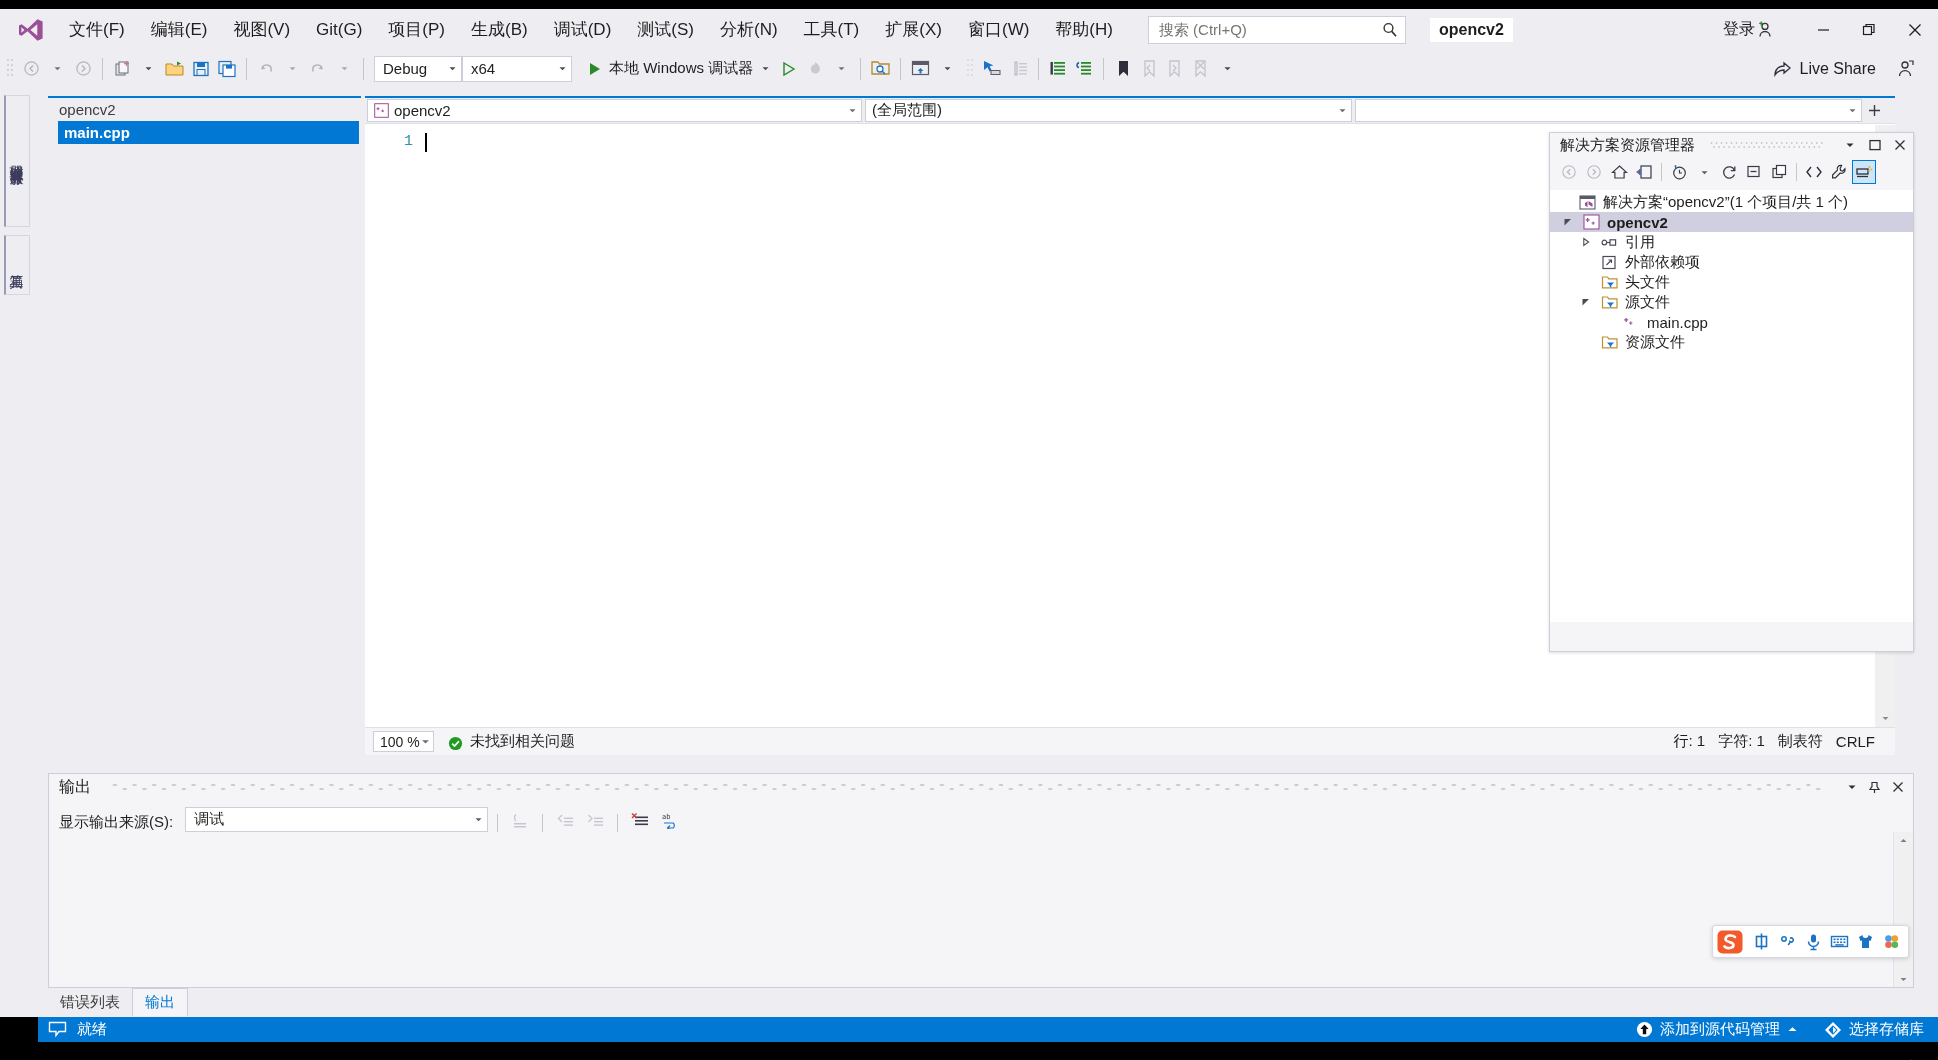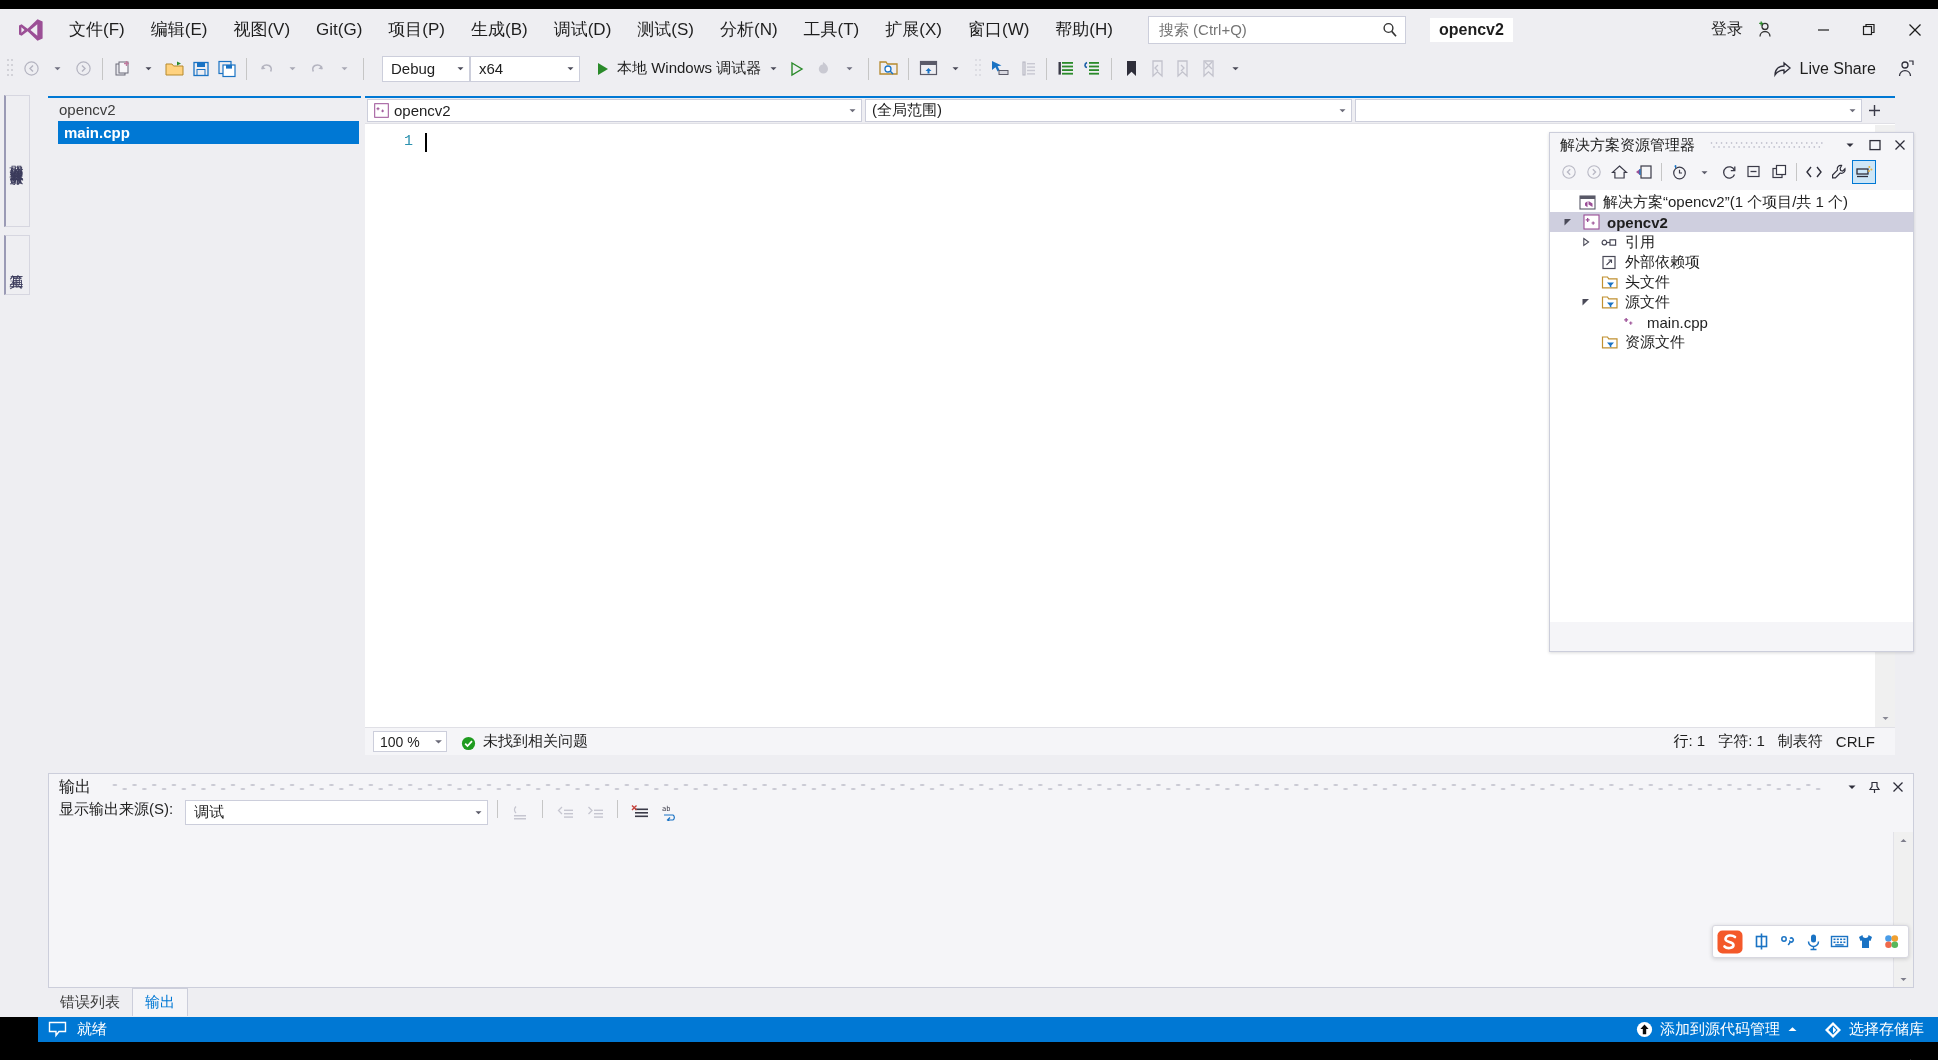--- a/index.html
+++ b/index.html
@@ -49,21 +49,21 @@
 
   .proj-chip {
     margin-left:24px; background:#fff; padding:3px 9px;
     font-size:16px; font-weight:bold; color:#1e1e1e;
   }
 
   .title-right {
     margin-left:auto; display:flex; align-items:center; height:41px;
   }
   .signin {
-    display:flex; align-items:center; gap:12px; font-size:16px; color:#1e1e1e;
+    display:flex; align-items:center; gap:0; font-size:16px; color:#1e1e1e;
     padding:4px 10px; margin-right:16px;
   }
   .winbtn {
     width:46px; height:41px; display:flex; align-items:center; justify-content:center;
   }
 
   
   .toolbar {
     position:absolute; left:0; top:50px; width:1938px; height:37px;
     background:#eeeef2; display:flex; align-items:center;
@@ -72,21 +72,21 @@
   .tbtn { height:28px; min-width:26px; display:flex; align-items:center; justify-content:center; padding:0 3px; }
   .tsep { width:1px; height:22px; background:#c6c6c6; margin:0 6px; }
   .caret-sm { width:9px; height:9px; margin-left:1px; }
 
   .combo {
     height:26px; border:1px solid #cccedb; background:#fff;
     display:flex; align-items:center; padding:0 4px 0 8px;
     font-size:15px; color:#1e1e1e;
   }
   .combo .lbl { flex:1; white-space:nowrap; }
-  .combo-debug { width:88px; margin-left:12px; }
+  .combo-debug { width:88px; margin-left:4px; }
   .combo-plat { width:110px; }
 
   .run-btn {
     display:flex; align-items:center; gap:7px; height:28px; padding:0 6px;
     font-size:15px; color:#1e1e1e; margin-left:10px; white-space:nowrap;
   }
 
   .liveshare {
     margin-left:auto; display:flex; align-items:center; gap:8px;
     font-size:16px; color:#1e1e1e; padding:4px 8px; margin-right:8px;
@@ -166,21 +166,21 @@
     position:absolute; right:0; top:27px; bottom:28px; width:20px; background:#f0f0f0;
   }
   .scroll-up-arrow, .scroll-dn-arrow { height:17px; display:flex; align-items:center; justify-content:center; }
 
   .editor-status {
     position:absolute; left:0; right:0; bottom:0; height:28px;
     background:#f5f5f8; border-top:1px solid #e0e0e6;
     display:flex; align-items:center; padding:0 8px; gap:14px;
   }
   .zoom-combo {
-    width:74px; height:21px; border:1px solid #cccedb; background:#fff;
+    width:61px; height:21px; border:1px solid #cccedb; background:#fff;
     display:flex; align-items:center; padding:0 3px 0 6px; font-size:14px; color:#1e1e1e;
   }
   .zoom-combo .zl { flex:1; }
   .status-ok { display:flex; align-items:flex-end; gap:7px; font-size:15px; color:#1e1e1e; }
   .es-right { margin-left:auto; display:flex; align-items:center; gap:13px; font-size:15px; color:#1e1e1e; padding-right:12px; }
 
   
   .solexp {
     position:absolute; left:1549px; top:132px; width:365px; height:520px;
     background:#f5f5f8; border:1px solid #cccedb;
@@ -220,21 +220,21 @@
   .outpanel {
     position:absolute; left:48px; top:773px; width:1866px; height:215px;
     background:#f5f5f8; border:1px solid #cccedb;
   }
   .out-title {
     height:26px; display:flex; align-items:center; padding:0 6px 0 10px;
     font-size:16px; color:#1e1e1e; gap:4px;
   }
   .out-dots { flex:1; height:10px; margin:0 10px; }
   .out-toolbar {
-    height:32px; display:flex; align-items:flex-start; gap:4px; padding:0 10px;
+    height:32px; display:flex; align-items:flex-end; gap:4px; padding:0 10px;
   }
   .out-lbl { font-size:15px; color:#1e1e1e; margin-right:8px; }
   .out-combo {
     width:303px; height:25px; border:1px solid #cccedb; background:#fff;
     display:flex; align-items:center; padding:0 4px 0 8px; font-size:15px; color:#1e1e1e;
   }
   .out-combo .ol { flex:1; }
   .ot-icon { width:26px; height:24px; display:flex; align-items:center; justify-content:center; }
   .ot-sep { width:1px; height:18px; background:#c6c6c6; margin:0 5px; }
   .out-body {

